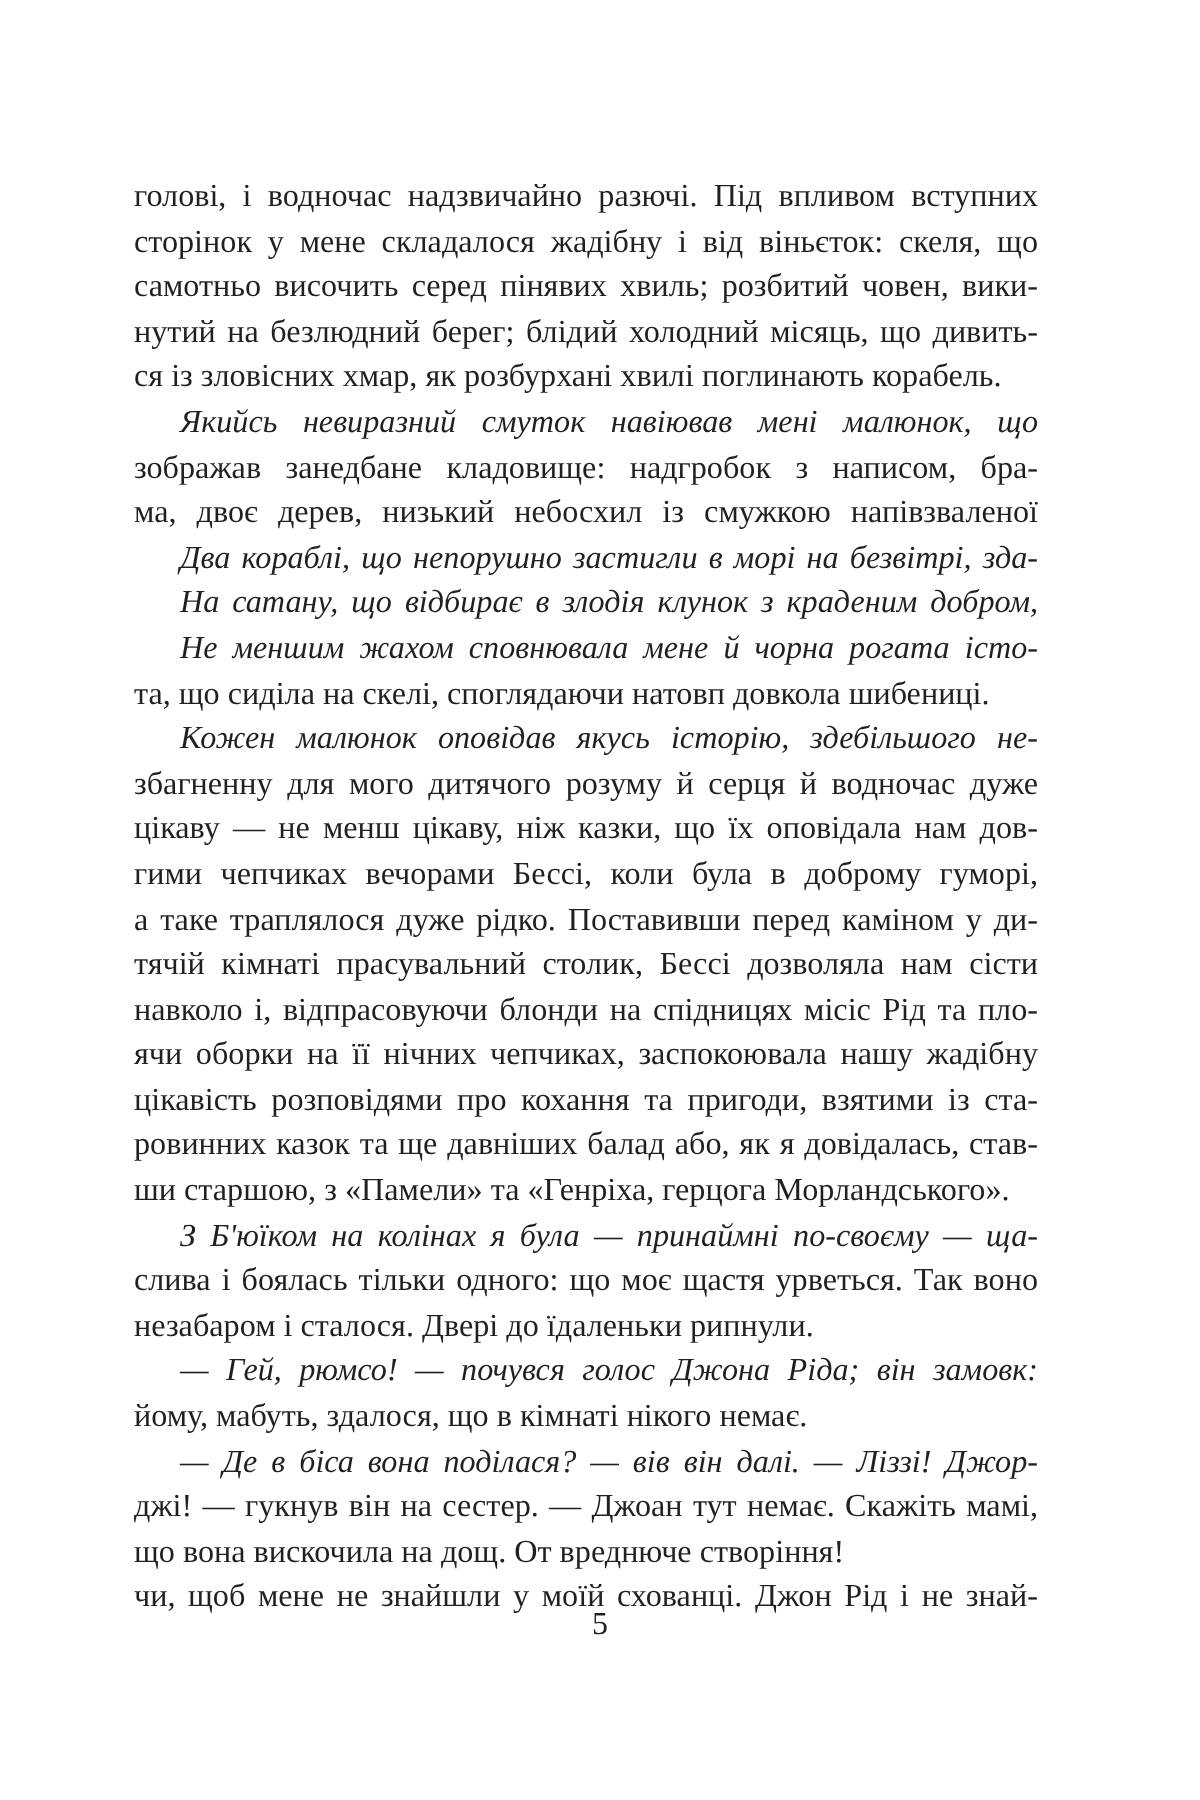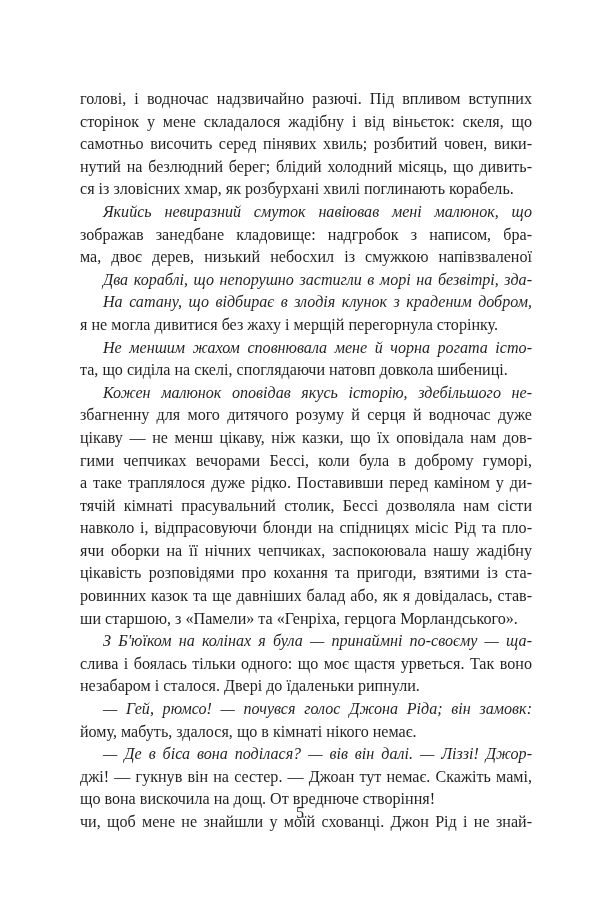--- a/index.html
+++ b/index.html
@@ -1,19 +1,19 @@
 <!DOCTYPE html>
 <html><head>
   <meta charset="utf-8">
   <style>
     html, body { margin: 0; padding: 0; background: #ffffff; }
     body { width: 600px; height: 900px; position: relative; overflow: hidden; }
     .page {
       position: absolute;
-      left: 80px;
+      left: 67px;
       top: 88px;
       width: 452px;
       font-family: "Liberation Serif", "DejaVu Serif", serif;
       font-size: 16.1px;
       line-height: 22.6px;
       color: #231f20;
     }
     .line {
       display: block;
       white-space: nowrap;
@@ -40,21 +40,20 @@
     <span class="line">голові, і водночас надзвичайно разючі. Під впливом вступних</span>
     <span class="line">сторінок у мене складалося жадібну і від віньєток: скеля, що</span>
     <span class="line">самотньо височить серед пінявих хвиль; розбитий човен, вики-</span>
     <span class="line">нутий на безлюдний берег; блідий холодний місяць, що дивить-</span>
     <span class="line last">ся із зловісних хмар, як розбурхані хвилі поглинають корабель.</span>
     <span class="line indent">Якийсь невиразний смуток навіював мені малюнок, що</span>
     <span class="line">зображав занедбане кладовище: надгробок з написом, бра-</span>
     <span class="line">ма, двоє дерев, низький небосхил із смужкою напівзваленої</span>
     <span class="line indent">Два кораблі, що непорушно застигли в морі на безвітрі, зда-</span>
     <span class="line indent">На сатану, що відбирає в злодія клунок з краденим добром,</span>
-    <span class="line last">я не могла дивитися без жаху і мерщій перегорнула сторінку.</span>
     <span class="line indent">Не меншим жахом сповнювала мене й чорна рогата істо-</span>
     <span class="line last">та, що сиділа на скелі, споглядаючи натовп довкола шибениці.</span>
     <span class="line indent">Кожен малюнок оповідав якусь історію, здебільшого не-</span>
     <span class="line">збагненну для мого дитячого розуму й серця й водночас дуже</span>
     <span class="line">цікаву — не менш цікаву, ніж казки, що їх оповідала нам дов-</span>
     <span class="line">гими чепчиках вечорами Бессі, коли була в доброму гуморі,</span>
     <span class="line">а таке траплялося дуже рідко. Поставивши перед каміном у ди-</span>
     <span class="line">тячій кімнаті прасувальний столик, Бессі дозволяла нам сісти</span>
     <span class="line">навколо і, відпрасовуючи блонди на спідницях місіс Рід та пло-</span>
     <span class="line">ячи оборки на її нічних чепчиках, заспокоювала нашу жадібну</span>

